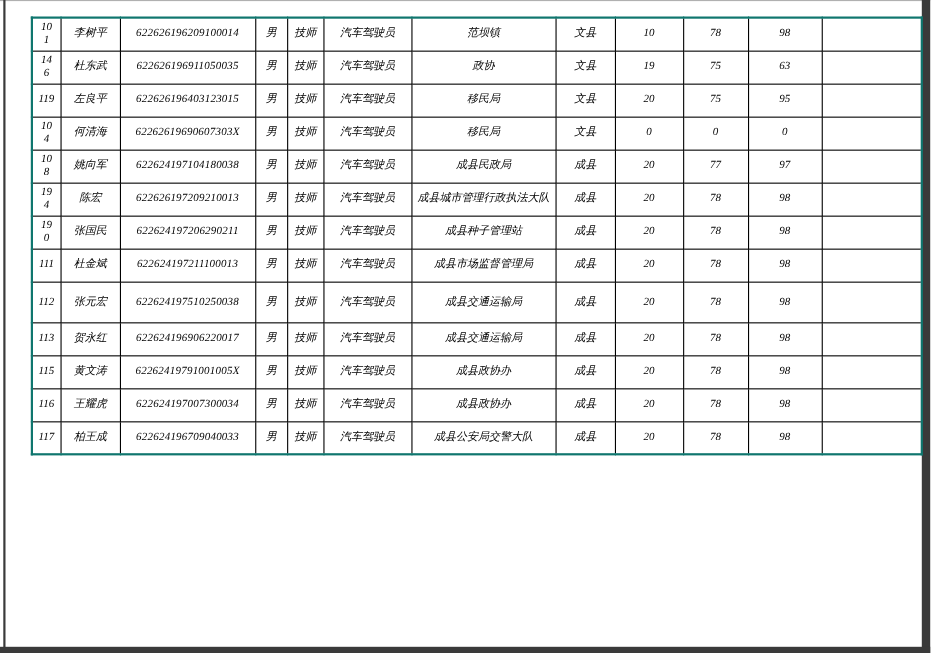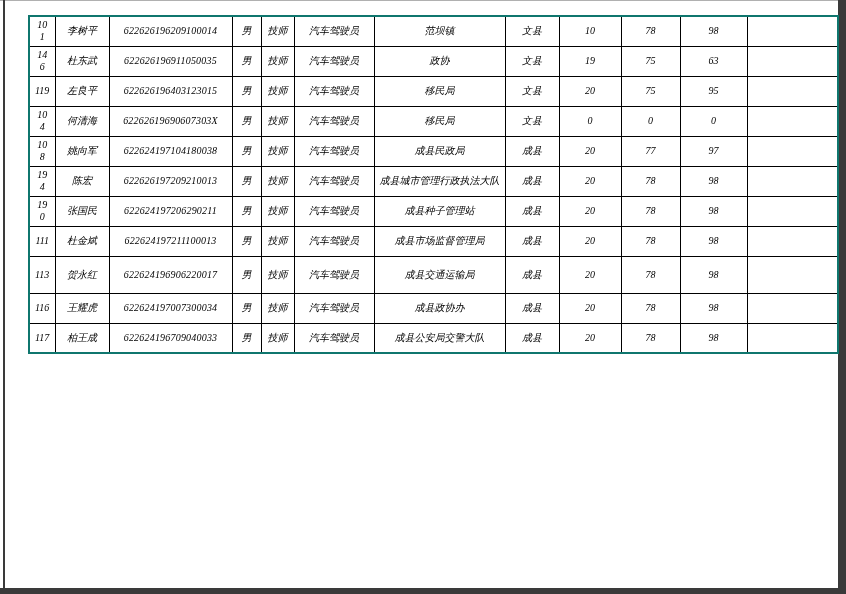--- a/index.html
+++ b/index.html
@@ -190,27 +190,55 @@
           <td class="col-title">技师</td>
           <td class="col-occupation">汽车驾驶员</td>
           <td class="col-unit">成县市场监督管理局</td>
           <td class="col-county">成县</td>
           <td class="col-s1">20</td>
           <td class="col-s2">78</td>
           <td class="col-s3">98</td>
           <td class="col-remark"></td>
         </tr>
         <tr>
+          <td class="col-seq">112</td>
+          <td class="col-name">张元宏</td>
+          <td class="col-id">622624197510250038</td>
+          <td class="col-gender">男</td>
+          <td class="col-title">技师</td>
+          <td class="col-occupation">汽车驾驶员</td>
+          <td class="col-unit">成县交通运输局</td>
+          <td class="col-county">成县</td>
+          <td class="col-s1">20</td>
+          <td class="col-s2">78</td>
+          <td class="col-s3">98</td>
+          <td class="col-remark"></td>
+        </tr>
+        <tr>
           <td class="col-seq">113</td>
           <td class="col-name">贺永红</td>
           <td class="col-id">622624196906220017</td>
           <td class="col-gender">男</td>
           <td class="col-title">技师</td>
           <td class="col-occupation">汽车驾驶员</td>
           <td class="col-unit">成县交通运输局</td>
+          <td class="col-county">成县</td>
+          <td class="col-s1">20</td>
+          <td class="col-s2">78</td>
+          <td class="col-s3">98</td>
+          <td class="col-remark"></td>
+        </tr>
+        <tr>
+          <td class="col-seq">115</td>
+          <td class="col-name">黄文涛</td>
+          <td class="col-id">62262419791001005X</td>
+          <td class="col-gender">男</td>
+          <td class="col-title">技师</td>
+          <td class="col-occupation">汽车驾驶员</td>
+          <td class="col-unit">成县政协办</td>
           <td class="col-county">成县</td>
           <td class="col-s1">20</td>
           <td class="col-s2">78</td>
           <td class="col-s3">98</td>
           <td class="col-remark"></td>
         </tr>
         <tr>
           <td class="col-seq">116</td>
           <td class="col-name">王耀虎</td>
           <td class="col-id">622624197007300034</td>

